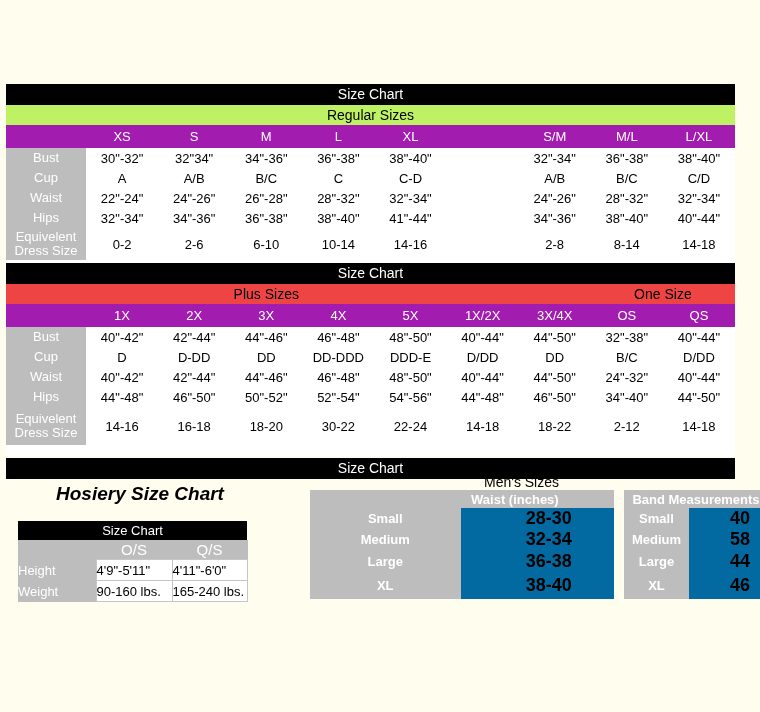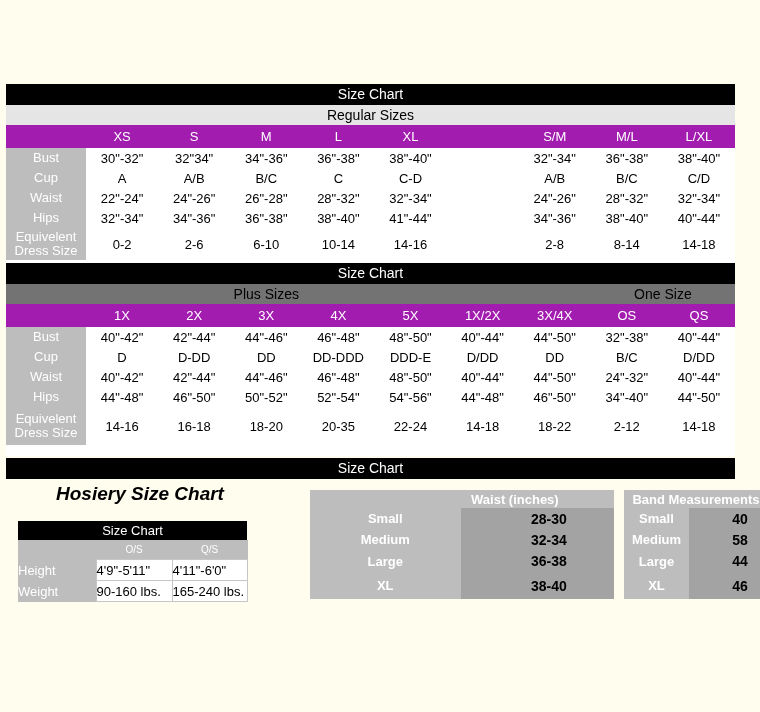--- a/index.html
+++ b/index.html
@@ -4,51 +4,51 @@
 <style>
   html,body{margin:0;padding:0;}
   .page{
     position:relative;width:760px;height:712px;overflow:hidden;
     background:#FFFDEE;
     font-family:"Liberation Sans",sans-serif;
     -webkit-font-smoothing:antialiased;
   }
   .block{position:absolute;left:6px;width:729px;}
   .bar{height:21px;background:#000;color:#fff;font-size:14px;line-height:21px;text-align:center;}
-  .subtitle-row{height:20px;background:#e5e5e5;color:#000;font-size:14px;line-height:20px;text-align:center;}
+  .subtitle-row{height:20px;background:#bef264;color:#000;font-size:14px;line-height:20px;text-align:center;}
   table.size{width:100%;border-collapse:collapse;table-layout:fixed;background:#fff;}
   table.size col.lab{width:80px;}
   table.size th{background:#a21caf;color:#fff;font-weight:400;font-size:13px;height:21px;text-align:center;}
   table.size td{text-align:center;font-size:13px;color:#000;height:20px;vertical-align:middle;padding:0;}
   table.size td.lab{background:#BDBDBD;color:#fff;line-height:14px;}
-  table.size tr.ghead td{background:#737373;color:#000;font-size:14px;height:20px;}
+  table.size tr.ghead td{background:#ef4444;color:#000;font-size:14px;height:20px;}
   #table1-wrap tr.eds td{height:32px;}
   #table2-wrap tr.eds td{height:38px;}
   #table1-wrap{padding-bottom:5px;background:#fff;}
   #table2-wrap{padding-bottom:11px;background:#fff;}
 
   .hosiery-title{position:absolute;left:30px;top:483px;width:220px;text-align:center;
     font-size:19px;font-weight:700;color:#000;font-style:italic;}
   .hosiery-block{position:absolute;left:18px;top:521px;width:229px;}
   .hosiery-block .bar{height:19px;font-size:13px;line-height:19px;}
   table.hos{width:100%;border-collapse:collapse;table-layout:fixed;background:#BDBDBD;}
-  table.hos th{background:#BDBDBD;color:#fff;font-weight:400;font-size:10px;height:17px;text-align:center;}
+  table.hos th{background:#BDBDBD;color:#fff;font-weight:400;font-size:15px;height:17px;text-align:center;}
   table.hos td{font-size:13px;height:20px;vertical-align:middle;padding:0;}
   table.hos td.lab{background:#BDBDBD;color:#fff;}
   table.hos td.cell{background:#fff;color:#000;border:1px solid #C6C6C6;}
 
   .mens-title{position:absolute;left:310px;top:474px;width:423px;text-align:center;
     font-size:14px;color:#000;}
   .mens-block{position:absolute;left:310px;top:490px;width:458px;font-weight:bold;}
   table.mens{width:100%;border-collapse:separate;border-spacing:0;table-layout:fixed;}
   table.mens td{font-size:13px;text-align:center;vertical-align:middle;padding:0;}
   table.mens td.g{background:#BDBDBD;color:#fff;height:18px;}
   table.mens td.g.waisthead{padding-right:45px;}
   table.mens td.lab{background:#BDBDBD;color:#fff;}
-  table.mens td.val{background:#a3a3a3;color:#000;font-size:14px;padding-left:23px;}
+  table.mens td.val{background:#0369a1;color:#000;font-size:18px;padding-left:23px;}
   table.mens td.space{background:#FFFDEE;}
   table.mens tr.r1 td,table.mens tr.r2 td{height:21px;}
   table.mens tr.r3 td{height:22px;}
   table.mens tr.r4 td{height:27px;}
 </style>
 </head>
 <body>
 
 <div class="page">
 
@@ -225,21 +225,21 @@
             <td>44"-48"</td>
             <td>46"-50"</td>
             <td>34"-40"</td>
             <td>44"-50"</td>
           </tr>
           <tr class="eds">
             <td class="lab">Equivelent Dress Size</td>
             <td>14-16</td>
             <td>16-18</td>
             <td>18-20</td>
-            <td>20-35</td>
+            <td>30-22</td>
             <td>22-24</td>
             <td>14-18</td>
             <td>18-22</td>
             <td>2-12</td>
             <td>14-18</td>
           </tr>
         </tbody>
       </table>
   </div>
 
@@ -267,20 +267,21 @@
       </tr>
       <tr>
         <td class="lab">Weight</td>
         <td class="cell">90-160 lbs.</td>
         <td class="cell">165-240 lbs.</td>
       </tr>
     </tbody>
       </table>
   </div>
 
+  <div class="mens-title">Men's Sizes</div>
   <div class="mens-block">
     <table class="mens">
       <colgroup>
         <col style="width:139px">
           <col style="width:142px">
           <col style="width:9px">
         <col style="width:60px">
           <col style="width:73px">
       </colgroup>
       <tbody>

